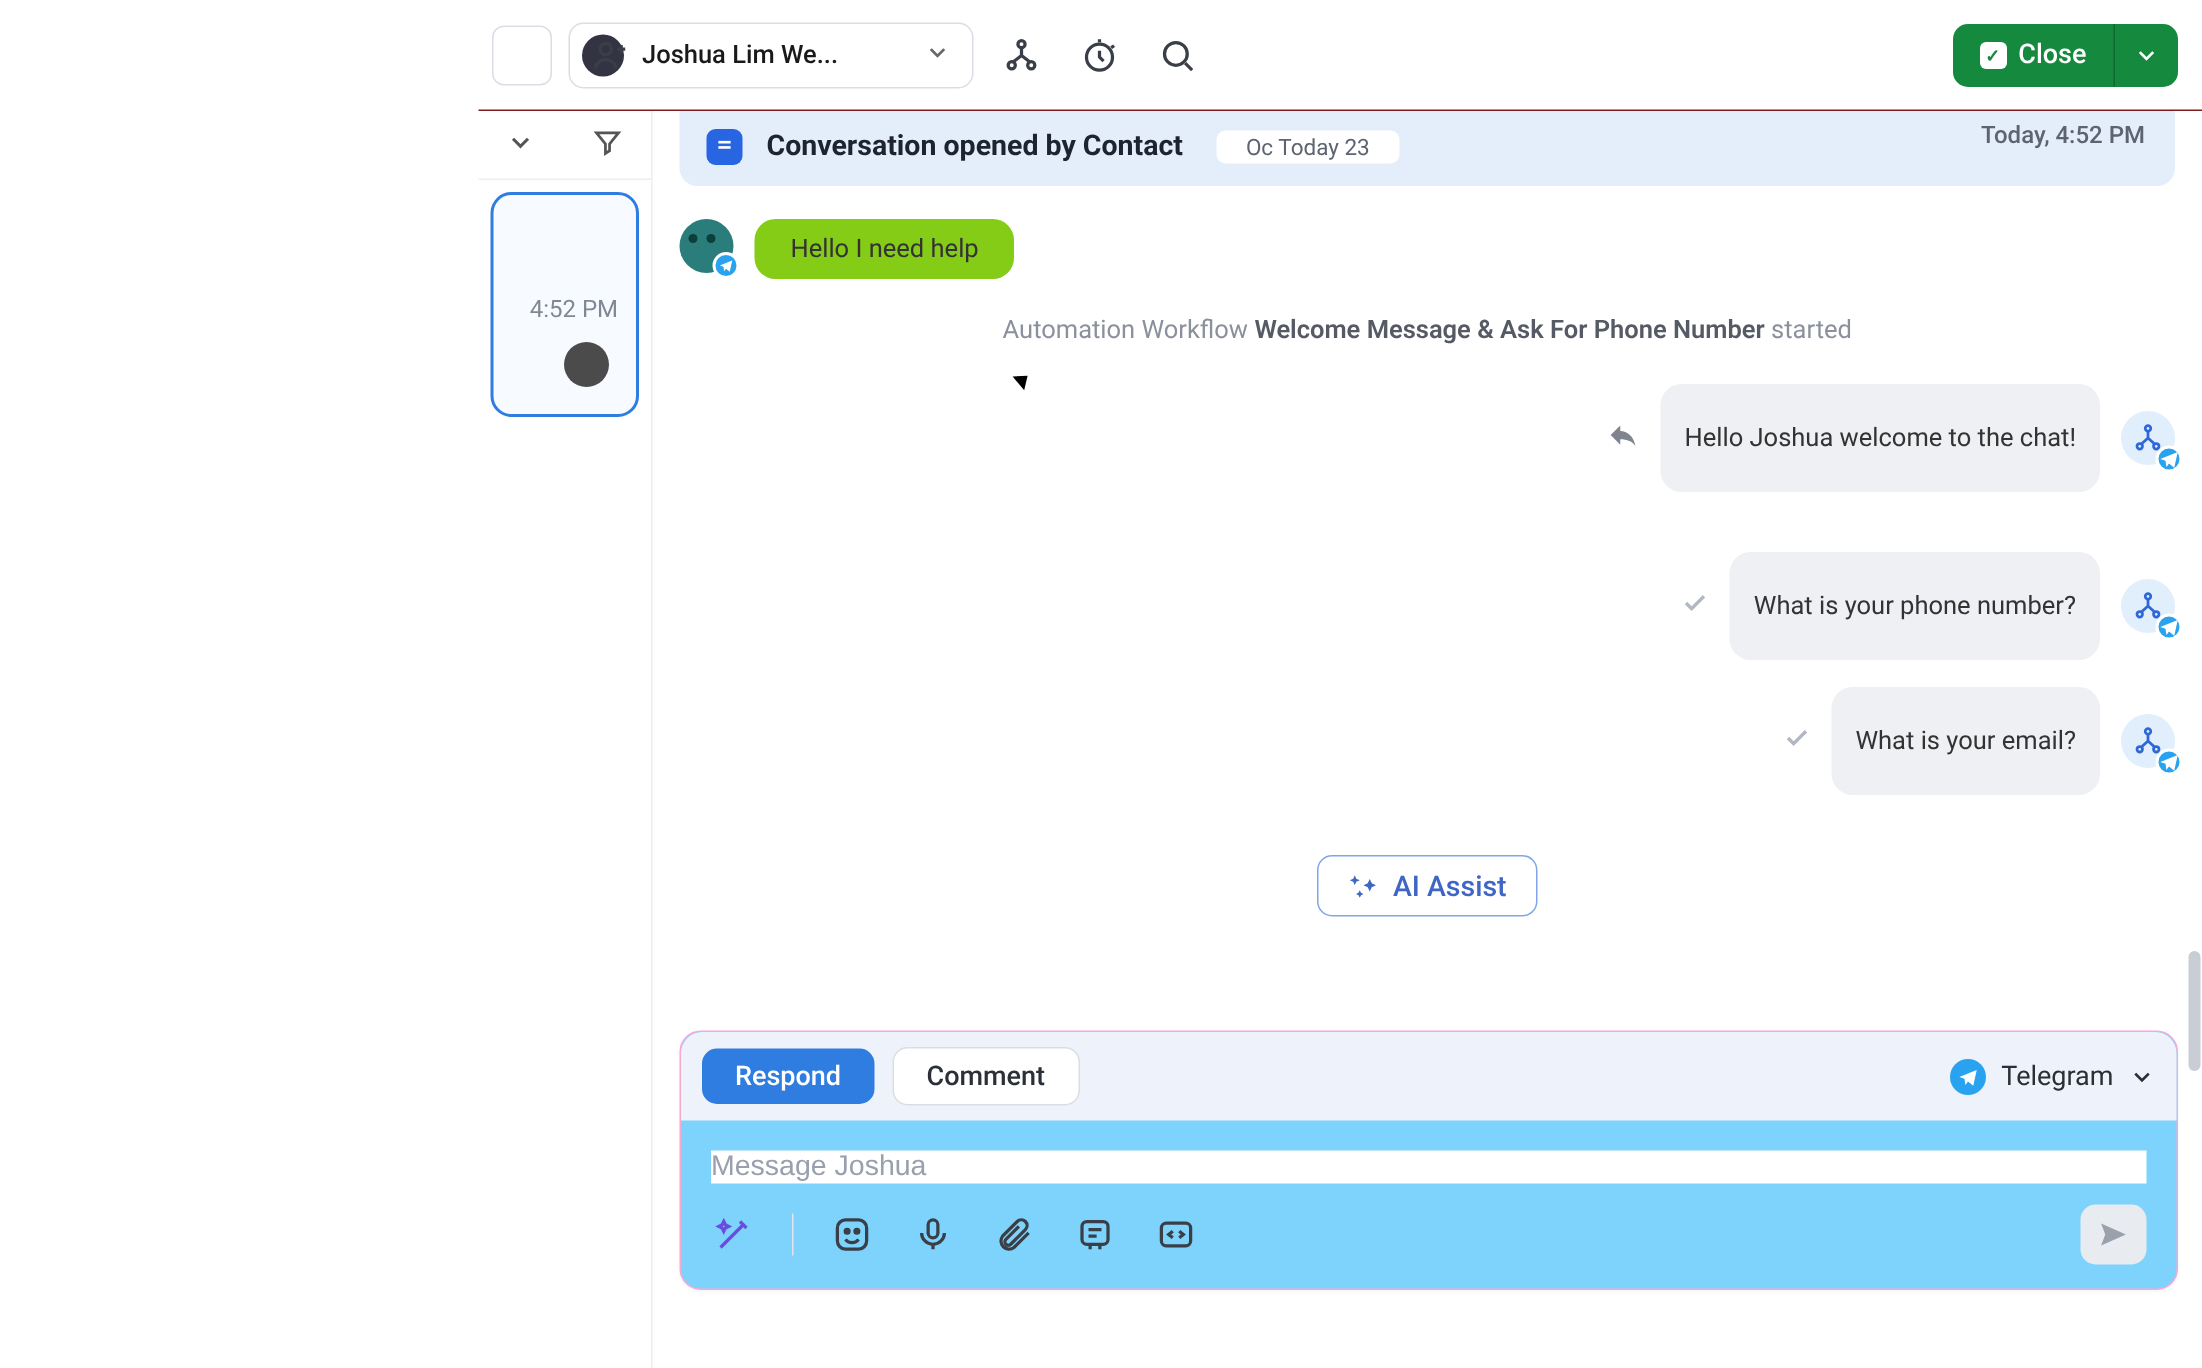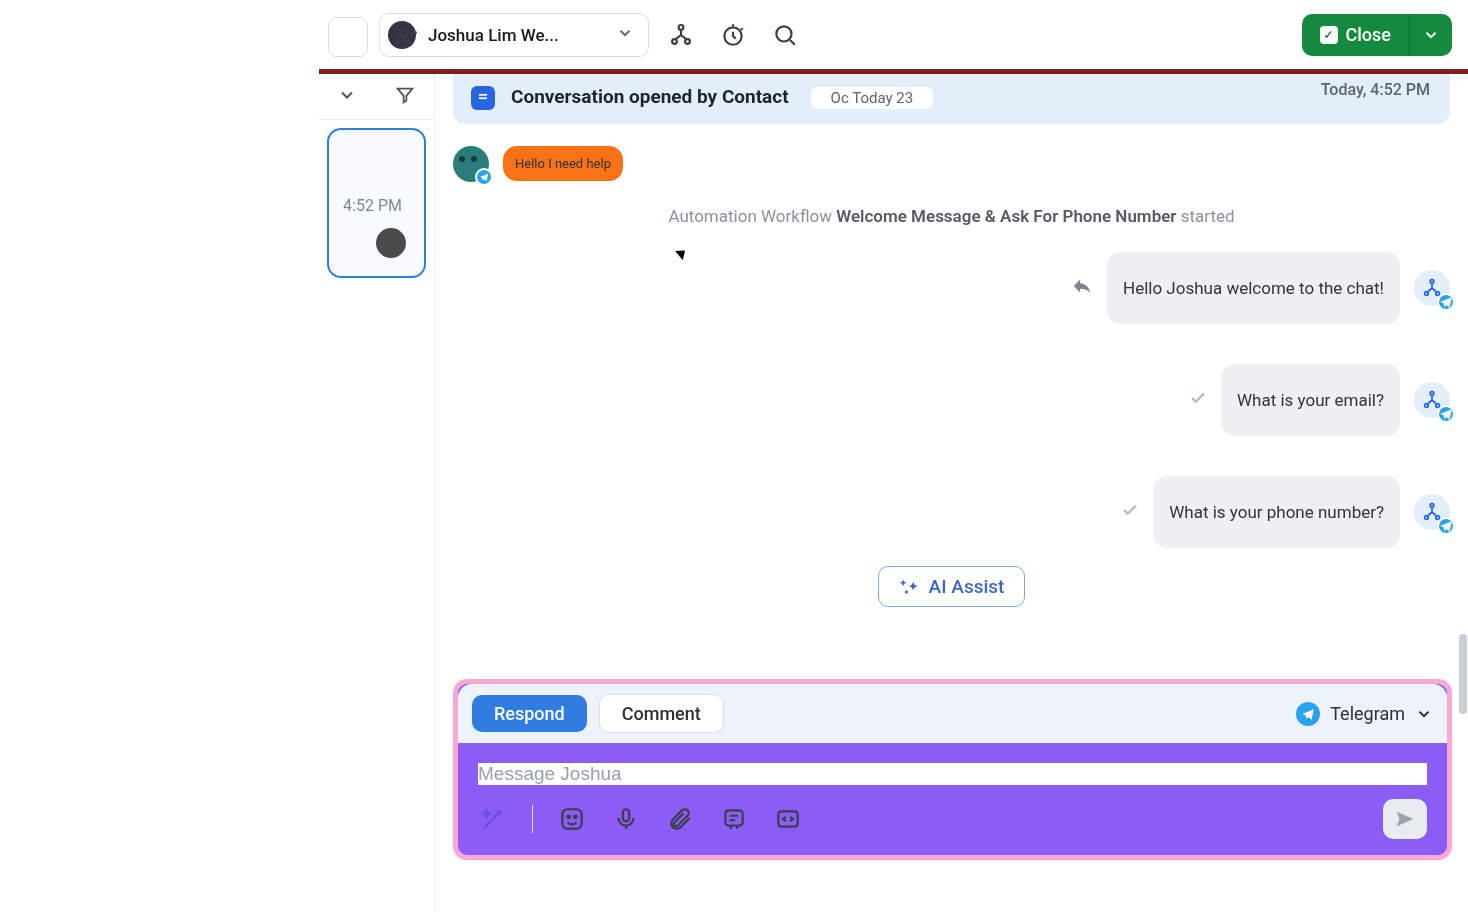--- a/index.html
+++ b/index.html
@@ -13,21 +13,21 @@
     color: #1a1a1a;
   }
   .topbar {
     position: absolute;
     left: 319px; top: 0; right: 0;
     height: 74px;
     display: flex;
     align-items: center;
     padding: 0 16px 0 60px;
     gap: 12px;
-    border-bottom: 5px solid #7f1d1d;
+    border-bottom: 1px solid #7f1d1d;
     background: #fff;
   }
   .left-narrow {
     position: absolute;
     left: 319px; top: 0; width: 116px; height: 74px;
     display: flex; align-items: center; justify-content: space-around;
   }
   .contact-dd {
     display: flex; align-items: center; gap: 12px;
     border: 1px solid #dadde3; border-radius: 10px;
@@ -61,21 +61,21 @@
     border-right: 1px solid #eceef1;
   }
   .left-col-top {
     display:flex; align-items:center; justify-content: space-around;
     height:46px; border-bottom:1px solid #eceef1;
   }
   .conv-card {
     margin:8px 8px; border:2px solid #2f7de1; border-radius:14px;
     height:150px; background:#f7fbff; position:relative;
   }
-  .conv-card .time { position:absolute; right:22px; top:66px; font-size:16px;color:#828893;}
+  .conv-card .time { position:absolute; right:12px; top:66px; font-size:16px;color:#828893;}
   .conv-card .av { position:absolute; right:18px; bottom:18px; width:30px;height:30px;border-radius:50%;background:#4b4b4b;}
   
   .main {
     position: absolute; left: 435px; right: 0; top: 74px; bottom: 0;
     overflow: hidden;
   }
   
   .sys-banner {
     margin: 0 18px; background:#e4eefb; border-radius:0 0 12px 12px;
     padding:10px 18px 14px 18px; position:relative;
@@ -85,36 +85,36 @@
   .sys-banner .title { font-size:19px; font-weight:700; color:#1d2430; line-height:1.35;}
   .sys-banner .pill { background:#fff;color:#5d6470;border-radius:6px;padding:2px 20px;font-size:15px;margin-left:18px;}
   .sys-banner .ts { position:absolute; right:20px; top:6px; color:#5d6470; font-size:16px; font-weight:500;}
   
   .msgs { padding: 22px 18px 0 18px; position:relative; }
   .in-row { display:flex; gap:14px; align-items:flex-start; margin-bottom:24px;}
   .in-row .av { width:36px;height:36px;border-radius:50%;background:#2a7d7a;position:relative;}
   .in-row .av::before{content:"";position:absolute;left:6px;top:10px;width:6px;height:6px;border-radius:50%;background:#0c3e3c;}
   .in-row .av::after{content:"";position:absolute;left:18px;top:10px;width:6px;height:6px;border-radius:50%;background:#0c3e3c;}
   .in-row .badge{position:absolute;right:-4px;bottom:-4px;width:18px;height:18px;border-radius:50%;background:#29a3ef;border:2px solid #fff;display:flex;align-items:center;justify-content:center;}
-  .bubble-in{background:#f97316;border-radius:14px;padding:10px 12px;font-size:13px;color:#333;}
+  .bubble-in{background:#84cc16;border-radius:14px;padding:10px 24px;font-size:17px;color:#333;}
   .sys-line{ text-align:center; color:#8b919c; font-size:17px; margin:6px 0 16px;}
   .sys-line b{ color:#555a64; font-weight:600;}
   .out-row{ display:flex; justify-content:flex-end; align-items:center; gap:14px; margin-bottom:40px;}
   .out-row .tick{color:#b2b8c2;}
   .out-row .reply{color:#7f858f;}
   .bubble-out{background:#eef0f3;border-radius:14px;padding:26px 16px;font-size:17px;color:#333;}
   .bot-av{width:36px;height:36px;border-radius:50%;background:#e1eefc;display:flex;align-items:center;justify-content:center;position:relative;}
   .bot-av svg{width:22px;height:22px;color:#2e68d8;}
   .bot-av .tb{position:absolute;right:-5px;bottom:-5px;width:18px;height:18px;border-radius:50%;background:#29a3ef;border:2px solid #fff;display:flex;align-items:center;justify-content:center;}
   .ai-assist{ margin:0 auto 20px; display:flex;align-items:center;gap:10px;border:1.5px solid #7ea6e8;color:#3f66c4;border-radius:10px;padding:8px 20px;font-size:19px;font-weight:500;width:fit-content;}
   .ai-assist svg{width:20px;height:20px;}
   
   .composer{
     position:absolute; left:453px; right:16px; bottom:52px;
-    border:5px solid #f9a8d4; border-radius:14px; background:#8b5cf6;
+    border:1px solid #f9a8d4; border-radius:14px; background:#7dd3fc;
     box-shadow: 0 1px 3px rgba(0,0,0,.04);
   }
   .comp-tabs{background:#eef3fb;border-radius:14px 14px 0 0;padding:10px 14px;display:flex;align-items:center;gap:12px;}
   .tab-respond{background:#2f7de1;color:#fff;border-radius:10px;padding:8px 22px;font-size:18px;font-weight:500;}
   .tab-comment{background:#fff;color:#2b2f36;border:1px solid #dadde3;border-radius:10px;padding:8px 22px;font-size:18px;font-weight:500;}
   .channel-sel{margin-left:auto;display:flex;align-items:center;gap:10px;color:#2b2f36;font-size:18px;}
   .tg-ic{width:24px;height:24px;border-radius:50%;background:#29a3ef;display:flex;align-items:center;justify-content:center;color:#fff;}
   .comp-input{padding:20px 20px 6px;}
   .comp-input input{border:none;outline:none;width:100%;font-size:19px;color:#333;}
   .comp-input input::placeholder{color:#98a0ad;}
@@ -255,20 +255,42 @@
             <path d="M12 7V12 M12 12L7 16.5 M12 12l5 4.5"></path>
           </svg>
         <div class="tb">
             <svg viewBox="0 0 24 24" width="10" height="10" fill="#fff">
               <path d="M2 12l20-8-4 18-6-5-3 4-1-7z"></path>
             </svg>
           </div>
       </div>
     </div>
 
+    <div class="out-row" style="margin-bottom:18px;">
+      <span class="tick">
+        <svg viewBox="0 0 24 24" width="18" height="18" fill="none" stroke="currentColor" stroke-width="3">
+            <polyline points="4 12 9 17 20 6"></polyline>
+          </svg>
+      </span>
+      <div class="bubble-out">What is your phone number?</div>
+      <div class="bot-av">
+        <svg viewBox="0 0 24 24" fill="none" stroke="currentColor" stroke-width="2">
+            <circle cx="12" cy="5" r="2"></circle>
+            <circle cx="6" cy="18" r="2"></circle>
+            <circle cx="18" cy="18" r="2"></circle>
+            <path d="M12 7V12 M12 12L7 16.5 M12 12l5 4.5"></path>
+          </svg>
+        <div class="tb">
+            <svg viewBox="0 0 24 24" width="10" height="10" fill="#fff">
+              <path d="M2 12l20-8-4 18-6-5-3 4-1-7z"></path>
+            </svg>
+          </div>
+      </div>
+    </div>
+
     <div class="out-row">
       <span class="tick">
         <svg viewBox="0 0 24 24" width="18" height="18" fill="none" stroke="currentColor" stroke-width="3">
             <polyline points="4 12 9 17 20 6"></polyline>
           </svg>
       </span>
       <div class="bubble-out">What is your email?</div>
       <div class="bot-av">
         <svg viewBox="0 0 24 24" fill="none" stroke="currentColor" stroke-width="2">
             <circle cx="12" cy="5" r="2"></circle>
@@ -277,42 +299,20 @@
             <path d="M12 7V12 M12 12L7 16.5 M12 12l5 4.5"></path>
           </svg>
         <div class="tb">
             <svg viewBox="0 0 24 24" width="10" height="10" fill="#fff">
               <path d="M2 12l20-8-4 18-6-5-3 4-1-7z"></path>
             </svg>
           </div>
       </div>
     </div>
 
-    <div class="out-row" style="margin-bottom:18px;">
-      <span class="tick">
-        <svg viewBox="0 0 24 24" width="18" height="18" fill="none" stroke="currentColor" stroke-width="3">
-            <polyline points="4 12 9 17 20 6"></polyline>
-          </svg>
-      </span>
-      <div class="bubble-out">What is your phone number?</div>
-      <div class="bot-av">
-        <svg viewBox="0 0 24 24" fill="none" stroke="currentColor" stroke-width="2">
-            <circle cx="12" cy="5" r="2"></circle>
-            <circle cx="6" cy="18" r="2"></circle>
-            <circle cx="18" cy="18" r="2"></circle>
-            <path d="M12 7V12 M12 12L7 16.5 M12 12l5 4.5"></path>
-          </svg>
-        <div class="tb">
-            <svg viewBox="0 0 24 24" width="10" height="10" fill="#fff">
-              <path d="M2 12l20-8-4 18-6-5-3 4-1-7z"></path>
-            </svg>
-          </div>
-      </div>
-    </div>
-
     <div class="ai-assist">
       <svg viewBox="0 0 24 24" fill="currentColor">
           <path d="M5 3l1.2 2.8L9 7l-2.8 1.2L5 11l-1.2-2.8L1 7l2.8-1.2L5 3zm12 3l1.6 3.4L22 11l-3.4 1.6L17 16l-1.6-3.4L12 11l3.4-1.6L17 6zm-8 9l1 2 2 1-2 1-1 2-1-2-2-1 2-1 1-2z"></path>
         </svg>
       <span>AI Assist</span>
     </div>
   </div>
   <div class="scroll-thumb"></div>
 </div>
 

